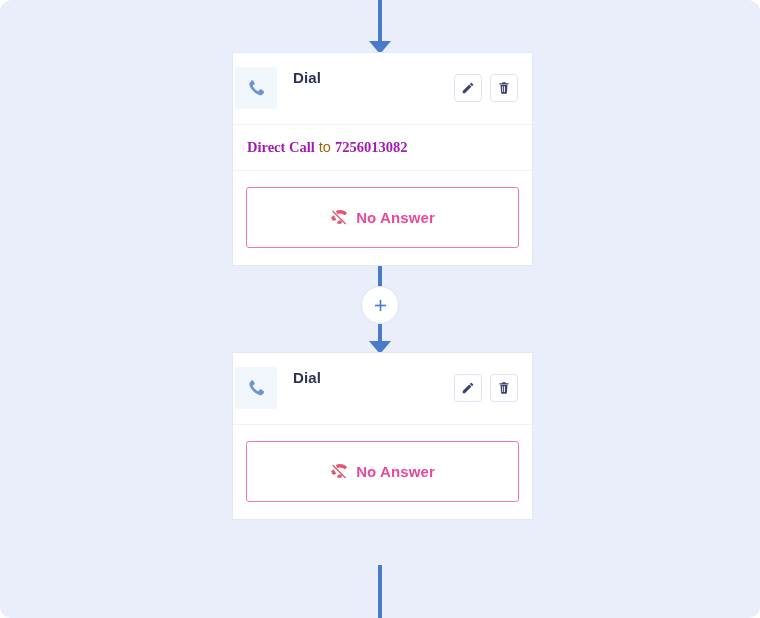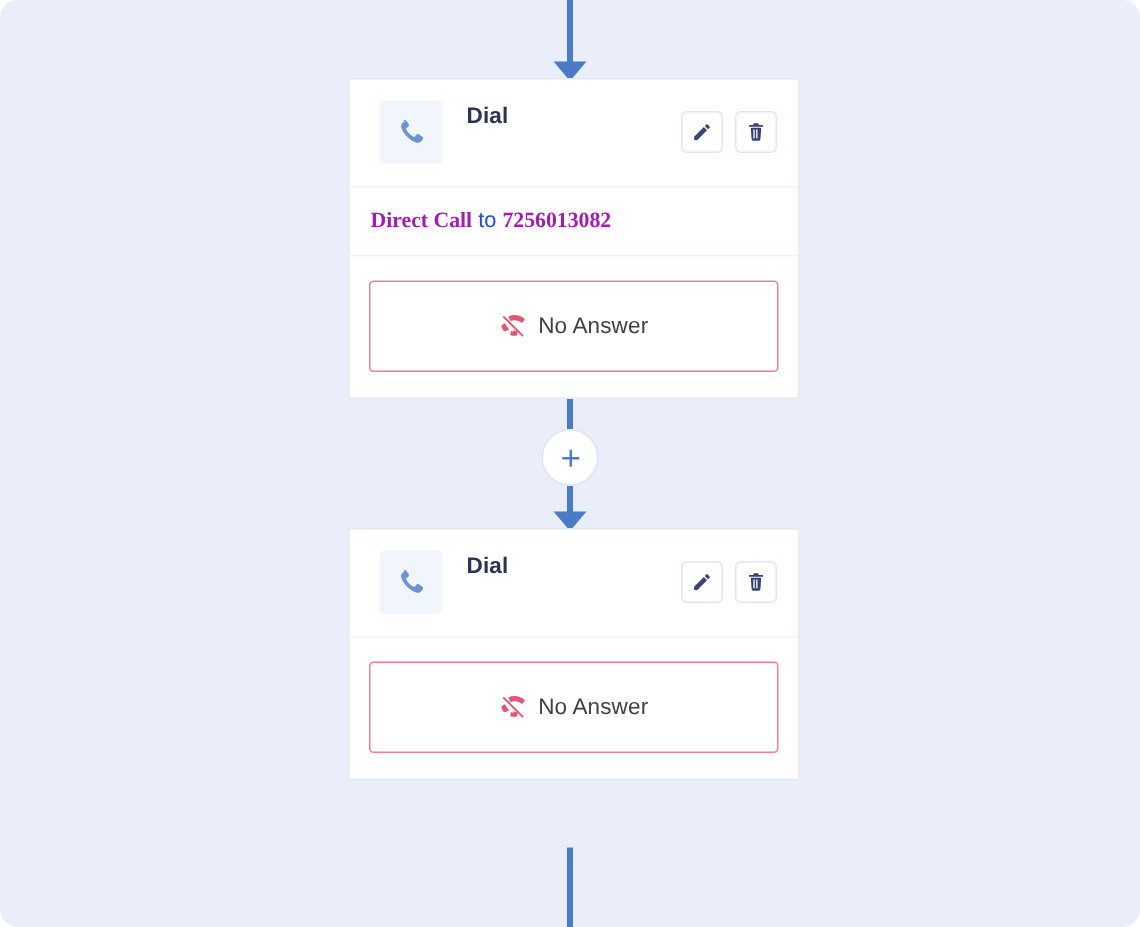--- a/index.html
+++ b/index.html
@@ -71,21 +71,21 @@
     background: #ffffff;
     border: 1px solid #e2e8f4;
     z-index: 3;
   }
   .card-1 { top: 52px;  }
   .card-2 { top: 352px; }
 
   .card-head {
     display: flex;
     align-items: flex-start;
-    padding: 14px 14px 13px 20px;
+    padding: 14px 14px 13px 2px;
     border-bottom: 1px solid #eef2f9;
     min-height: 72px;
   }
 
   .icon-tile {
     width: 42px; height: 42px;
     background: #f1f5fc;
     border-radius: 3px;
     flex: 0 0 42px;
     display: flex;
@@ -134,40 +134,40 @@
   .icon-btn svg { display: block; }
 
   .card-row {
     padding: 13px 14px;
     border-bottom: 1px solid #eef2f9;
     font-size: 14.5px;
     line-height: 19px;
     white-space: nowrap;
   }
   .strong { font-weight: bold; color: #a21caf; font-family: Liberation Serif, serif; }
-  .muted  { color: #1d4ed8; }
+  .muted  { color: #a16207; }
 
   .card-footer { padding: 16px 13px 17px 13px; }
 
   .outcome-btn {
     width: 100%;
     height: 61px;
     border: 1.5px solid #ef7d95;
     border-radius: 3px;
     background: #ffffff;
     display: flex;
     align-items: center;
     justify-content: center;
     gap: 7px;
     cursor: pointer;
   }
   .outcome-label {
     font-size: 15px;
-    font-weight: normal;
-    color: #404040;
+    font-weight: bold;
+    color: #ec4899;
     letter-spacing: 0.1px;
   }
   .outcome-btn svg { display: block; }
 </style>
 </head>
 <body>
 
 <div id="canvas">
 
   <div class="conn conn-top"></div>

